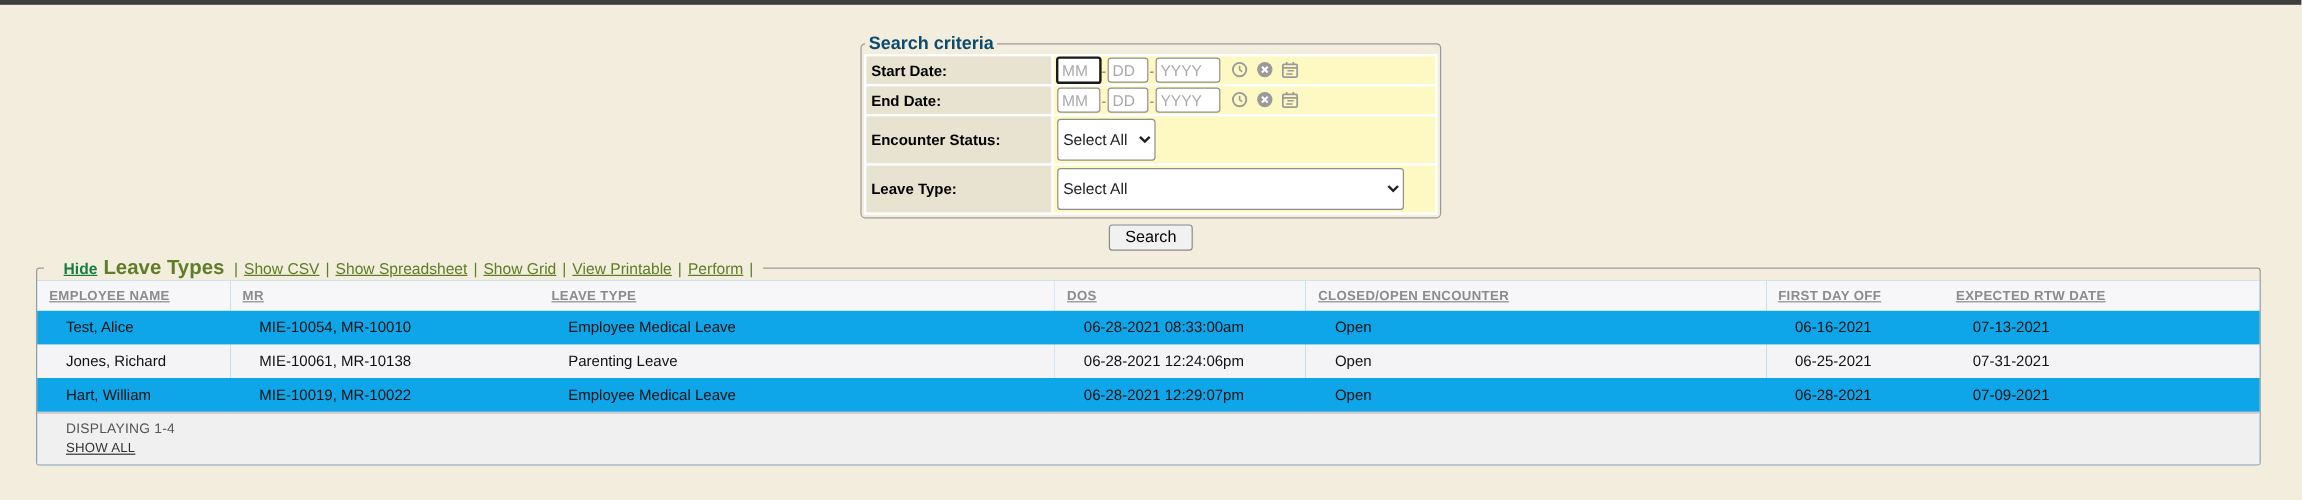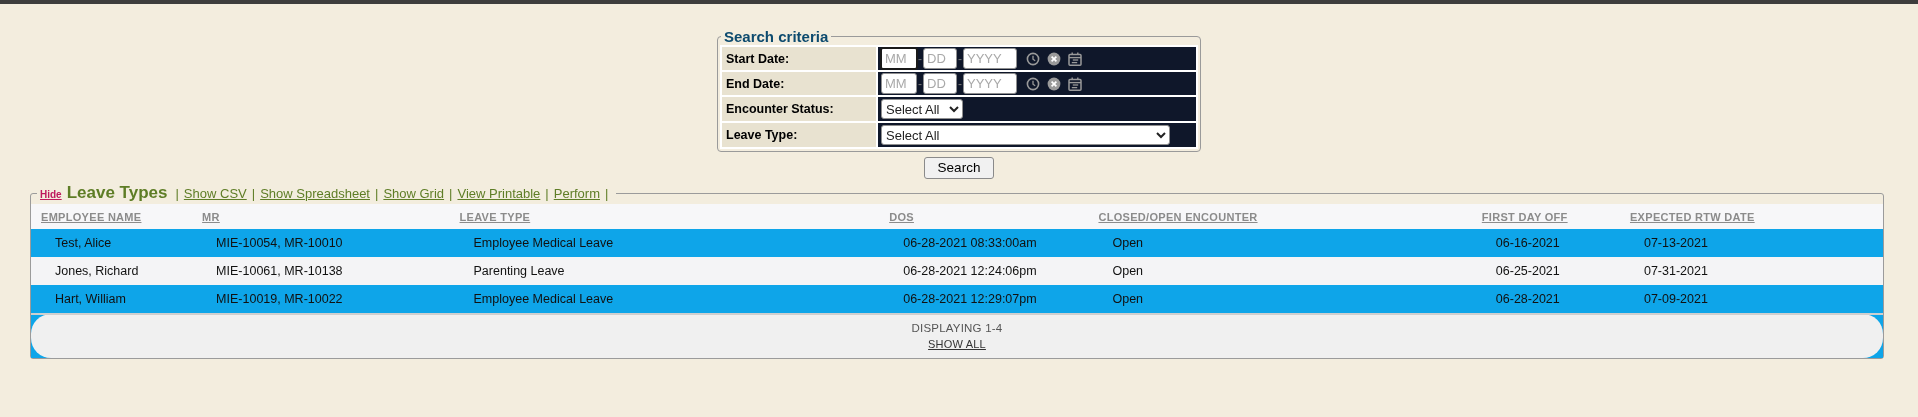--- a/index.html
+++ b/index.html
@@ -23,77 +23,77 @@
   }
   table.sc-table{
     width:100%;border-collapse:separate;border-spacing:2px;
     background:#ffffff;
   }
   td.sc-label{
     width:146px;background:#e8e2d0;font-weight:bold;font-size:12.5px;
     color:#000;padding:3px 4px;white-space:nowrap;vertical-align:middle;
   }
   td.sc-value{
-    background:#0f172a;padding:1px 3px;vertical-align:middle;white-space:nowrap;
+    background:#fef9c3;padding:1px 3px;vertical-align:middle;white-space:nowrap;
   }
   input.din{
     height:17px;border:1px solid #8f8f8f;border-radius:3px;
     font-size:13px;color:#444;padding:1px 3px;background:#fff;
     font-family:"Liberation Sans", sans-serif;vertical-align:middle;
   }
   input.din::placeholder{color:#a9a9a9;}
   input.din.mm{width:28px;}
   input.din.dd{width:26px;}
   input.din.yy{width:46px;}
   input.din.focused{border:2px solid #1a1a1a;margin:-1px;}
   .dash{color:#777;font-size:12px;margin:0 1px;vertical-align:middle;}
   .dicons{display:inline-block;margin-left:9px;vertical-align:middle;}
   .dicons svg{vertical-align:middle;margin-right:7px;cursor:pointer;}
   select.scsel{
-    height:20px;border:1px solid #8f8f8f;border-radius:3px;background:#fff;
+    height:35px;border:1px solid #8f8f8f;border-radius:3px;background:#fff;
     font-size:13px;color:#222;font-family:"Liberation Sans", sans-serif;
     vertical-align:middle;margin:1px 0;
   }
   select.enc{width:82px;}
   select.lvt{width:289px;}
   .sc-btnrow{text-align:center;margin-top:5px;}
   button.search-btn{
     font-size:13.5px;color:#000;padding:2px 13px 3px;
     background:#f1f1f1;border:1px solid #8a8a8a;border-radius:3px;
     font-family:"Liberation Sans", sans-serif;cursor:pointer;
   }
 
   
   fieldset.lt{
     margin:4px 34px 0 30px;border:1px solid #9b9b9b;border-radius:3px;
     padding:0;background:transparent;
   }
   legend.lt-legend{
     margin-left:6px;padding:0 3px;white-space:nowrap;
   }
-  .lt-hide{font-size:10px;font-weight:bold;color:#be185d;text-decoration:underline;cursor:pointer;}
+  .lt-hide{font-size:13px;font-weight:bold;color:#15803d;text-decoration:underline;cursor:pointer;margin-left:13px;}
   .lt-title{font-size:17px;font-weight:bold;color:#5e7d26;margin:0 3px 0 5px;}
   .lt-sep{font-size:13px;color:#5e7d26;margin:0 5px;}
   .lt-link{font-size:13px;color:#5e7d26;text-decoration:underline;cursor:pointer;}
 
   table.lt-table{
     width:100%;border-collapse:collapse;background:#0ea5e9;margin-top:1px;
   }
   table.lt-table th{
     text-align:left;font-size:11px;font-weight:bold;color:#8b8b8b;
     text-decoration:underline;background:#f7f7f9;
     padding:7px 10px 6px;letter-spacing:.3px;cursor:pointer;white-space:nowrap;
   }
   table.lt-table td{
     font-size:12.5px;color:#111;padding:7px 24px;white-space:nowrap;
   }
   table.lt-table tbody tr:nth-child(even){background:#f4f4f6;}
   td.lt-foot{
     border-top:2px solid #cfcfcf;background:#f0f0f0;
-    text-align:center;padding:5px 0 7px;border-radius:20px;
+    padding:5px 0 7px;
   }
   .displaying{font-size:11.5px;color:#555;letter-spacing:.2px;}
   .showall{
     font-size:11px;color:#333;text-decoration:underline;
     display:inline-block;margin-top:4px;cursor:pointer;letter-spacing:.2px;
   }
 </style>
 </head>
 <body>
 

